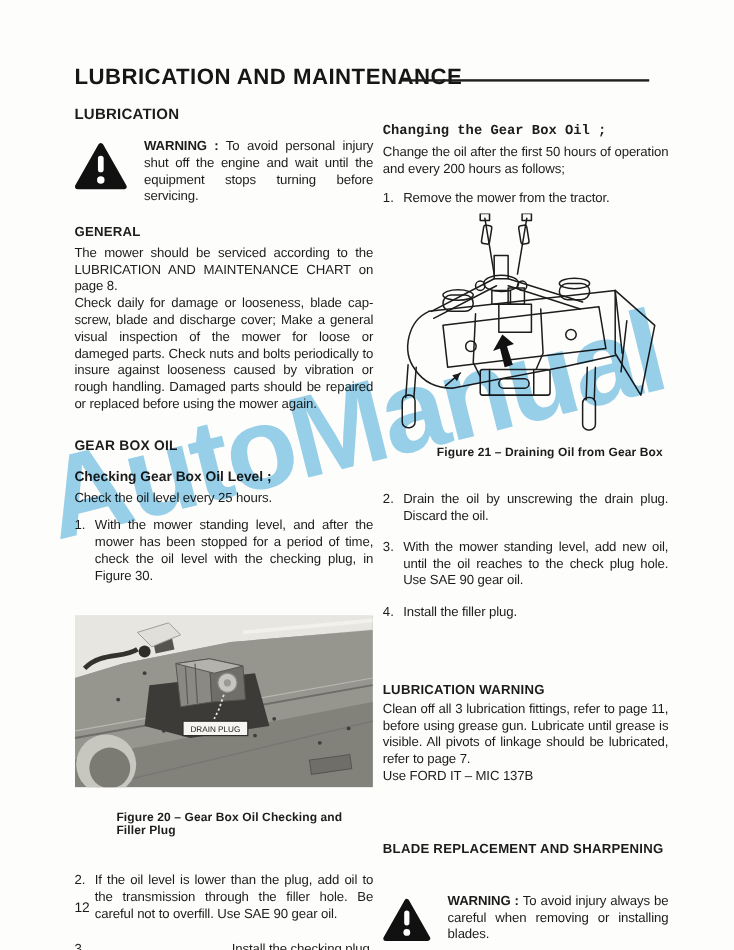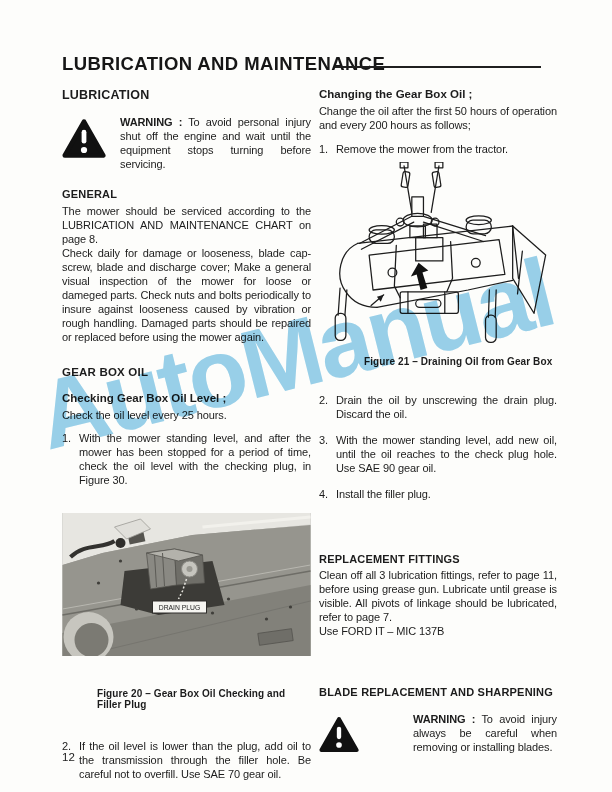--- a/index.html
+++ b/index.html
@@ -119,37 +119,37 @@
       <circle cx="228" cy="94" r="1.6" fill="#3f3e3a"></circle>
         <circle cx="150" cy="100" r="1.6" fill="#3f3e3a"></circle>
       <circle cx="74" cy="96" r="1.6" fill="#3f3e3a"></circle>
       <circle cx="26" cy="124" r="25" fill="#c7c6bf"></circle>
       <circle cx="29" cy="127" r="17" fill="#7b7a73"></circle>
       <rect x="196" y="118" width="34" height="12" fill="#6f6e68" stroke="#55544f" stroke-width="0.8" transform="rotate(-8 213 124)"></rect>
       <rect x="90" y="88" width="54" height="12" fill="#f6f5f1" stroke="#2e2d2a" stroke-width="1"></rect>
       <text x="117" y="97" font-size="6.8" text-anchor="middle" fill="#1c1c1c">DRAIN PLUG</text>
     </svg>
 
-    <p class="figure-caption" style="margin-top:32px;padding-left:35px;">Figure 20 – Gear Box Oil Checking and Filler Plug</p>
+    <p class="figure-caption" style="margin-top:20px;padding-left:35px;">Figure 20 – Gear Box Oil Checking and Filler Plug</p>
 
     <div class="step" style="margin-top:29px;">
       <span class="step-num">2.</span>
-      <span class="step-text">If the oil level is lower than the plug, add oil to the transmission through the filler hole.  Be careful not to overfill.  Use SAE 70 gear oil.</span>
+      <span class="step-text">If the oil level is lower than the plug, add oil to the transmission through the filler hole.  Be careful not to overfill.  Use SAE 90 gear oil.</span>
     </div>
 
     <div class="step" style="margin-top:15px;">
       <span class="step-num">3.</span>
       <span class="step-text" style="text-align:right;">Install the checking plug.</span>
     </div>
 
   </div>
 
   <div class="col col-right">
 
-    <p class="h-sub" style="margin-top:0;">Changing the Gear Box Oil ;</p>
+    <p class="h-sub" style="margin-top:15px;font-family:Liberation Mono, monospace;">Changing the Gear Box Oil ;</p>
     <p class="body-text" style="margin-top:4px;">Change the oil after the first 50 hours of operation and every 200 hours as follows;</p>
 
     <div class="step" style="margin-top:10px;">
       <span class="step-num">1.</span>
       <span class="step-text" style="text-align:left;">Remove the mower from the tractor.</span>
     </div>
 
     <div class="fig21-wrap">
       <svg class="fig21" viewBox="0 0 238 198">
         <g stroke="#1d1d1d" stroke-width="1.3" fill="none" stroke-linejoin="round" stroke-linecap="round">
@@ -223,27 +223,27 @@
     <div class="step" style="margin-top:12px;">
       <span class="step-num">3.</span>
       <span class="step-text">With the mower standing level, add new oil, until the oil reaches to the check plug hole. Use SAE 90 gear oil.</span>
     </div>
 
     <div class="step" style="margin-top:12px;">
       <span class="step-num">4.</span>
       <span class="step-text" style="text-align:left;">Install the filler plug.</span>
     </div>
 
-    <p class="h-minor" style="margin-top:52px;">REPLACEMENT FITTINGS</p>
+    <p class="h-minor" style="margin-top:52px;">LUBRICATION WARNING</p>
     <p class="body-text" style="margin-top:3px;">Clean off all 3 lubrication fittings, refer to page 11, before using grease gun.  Lubricate until grease is visible.  All pivots of linkage should be lubricated, refer to page 7.</p>
     <p class="body-text" style="text-align:left;">Use FORD IT – MIC 137B</p>
 
     <p class="h-minor" style="margin-top:48px;">BLADE REPLACEMENT AND SHARPENING</p>
 
-    <div class="warning-block" style="margin-top:14px;gap:40px;">
+    <div class="warning-block" style="margin-top:30px;">
       <svg class="warning-tri" style="width:40px;height:40px;" viewBox="0 0 48 44">
         <path d="M24 3 L45 40 H3 Z" fill="#111" stroke="#111" stroke-width="5" stroke-linejoin="round"></path>
         <rect x="21.4" y="12" width="5.2" height="15" rx="2.6" fill="#fff"></rect>
         <circle cx="24" cy="34" r="3.4" fill="#fff"></circle>
       </svg>
       <div class="warning-body">
         <p class="body-text"><span class="warn-label">WARNING :</span> <span>To avoid injury always be careful when removing or installing blades.</span></p>
       </div>
     </div>
 

